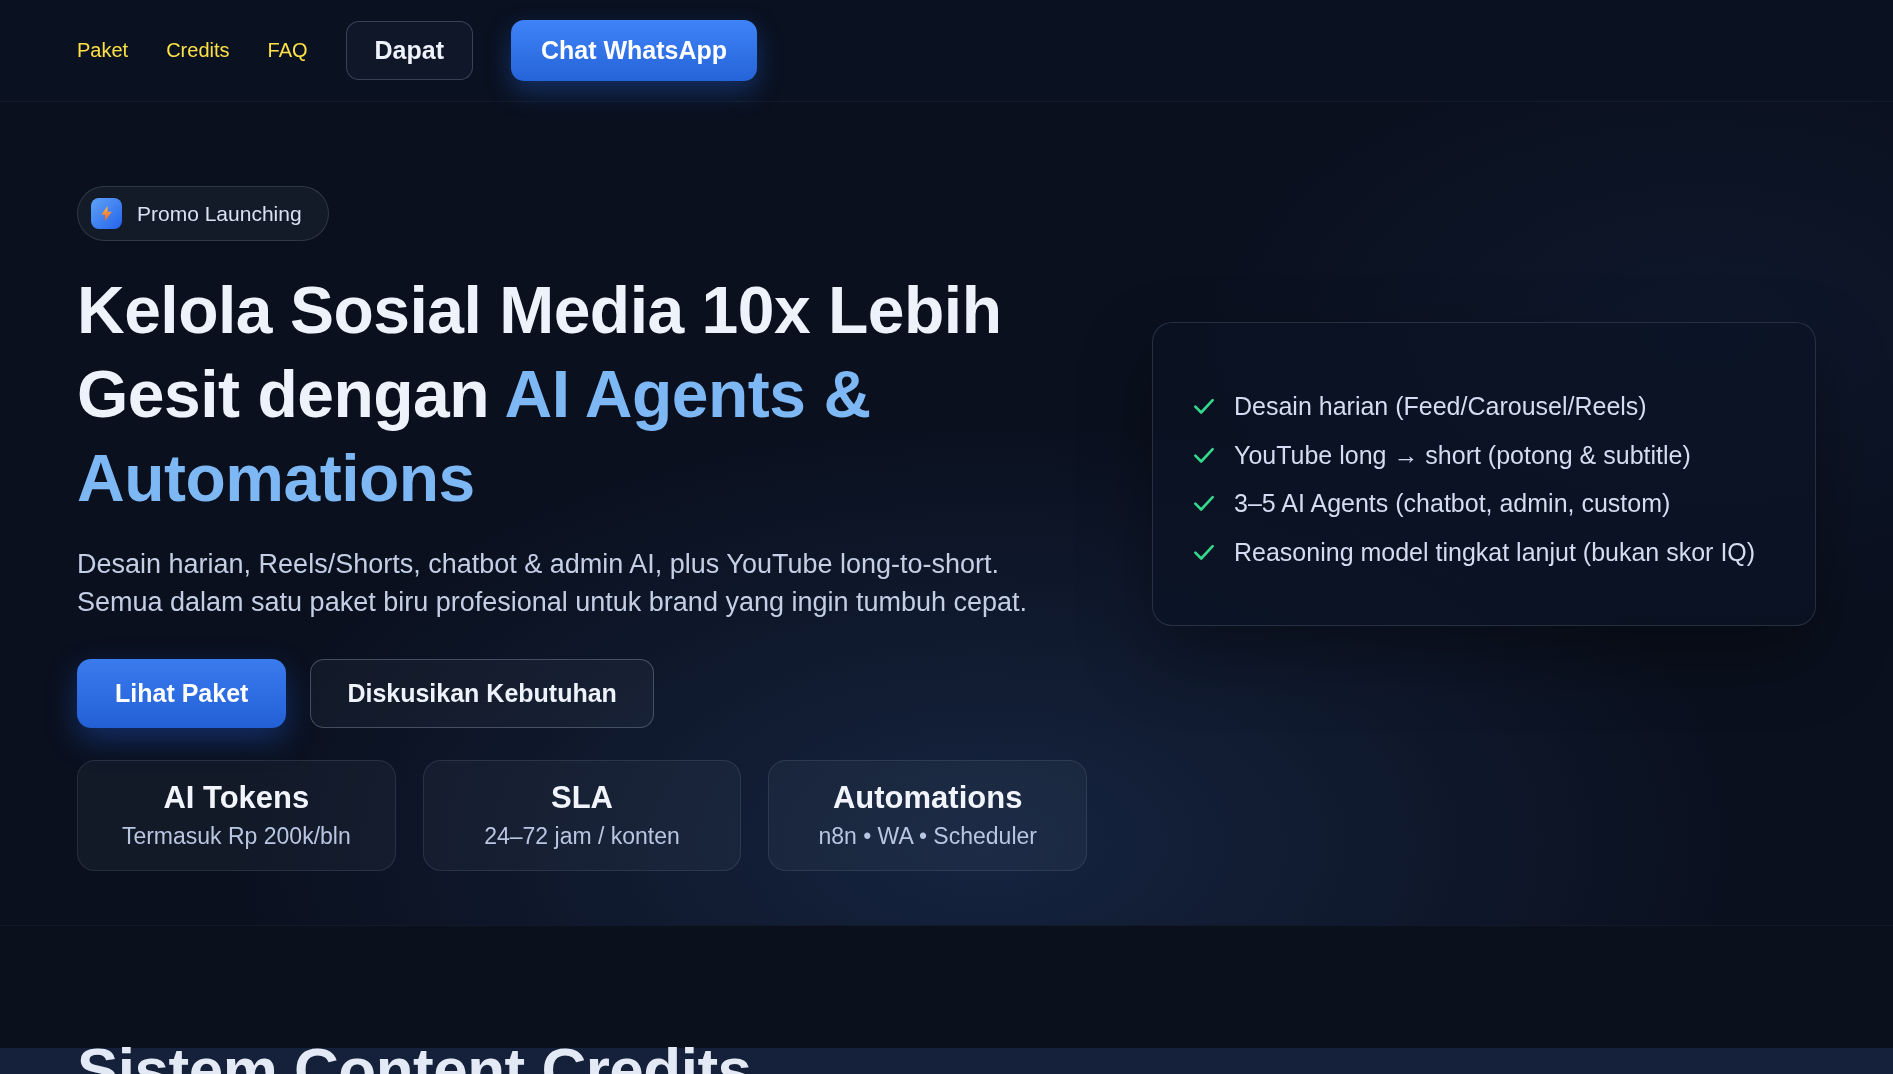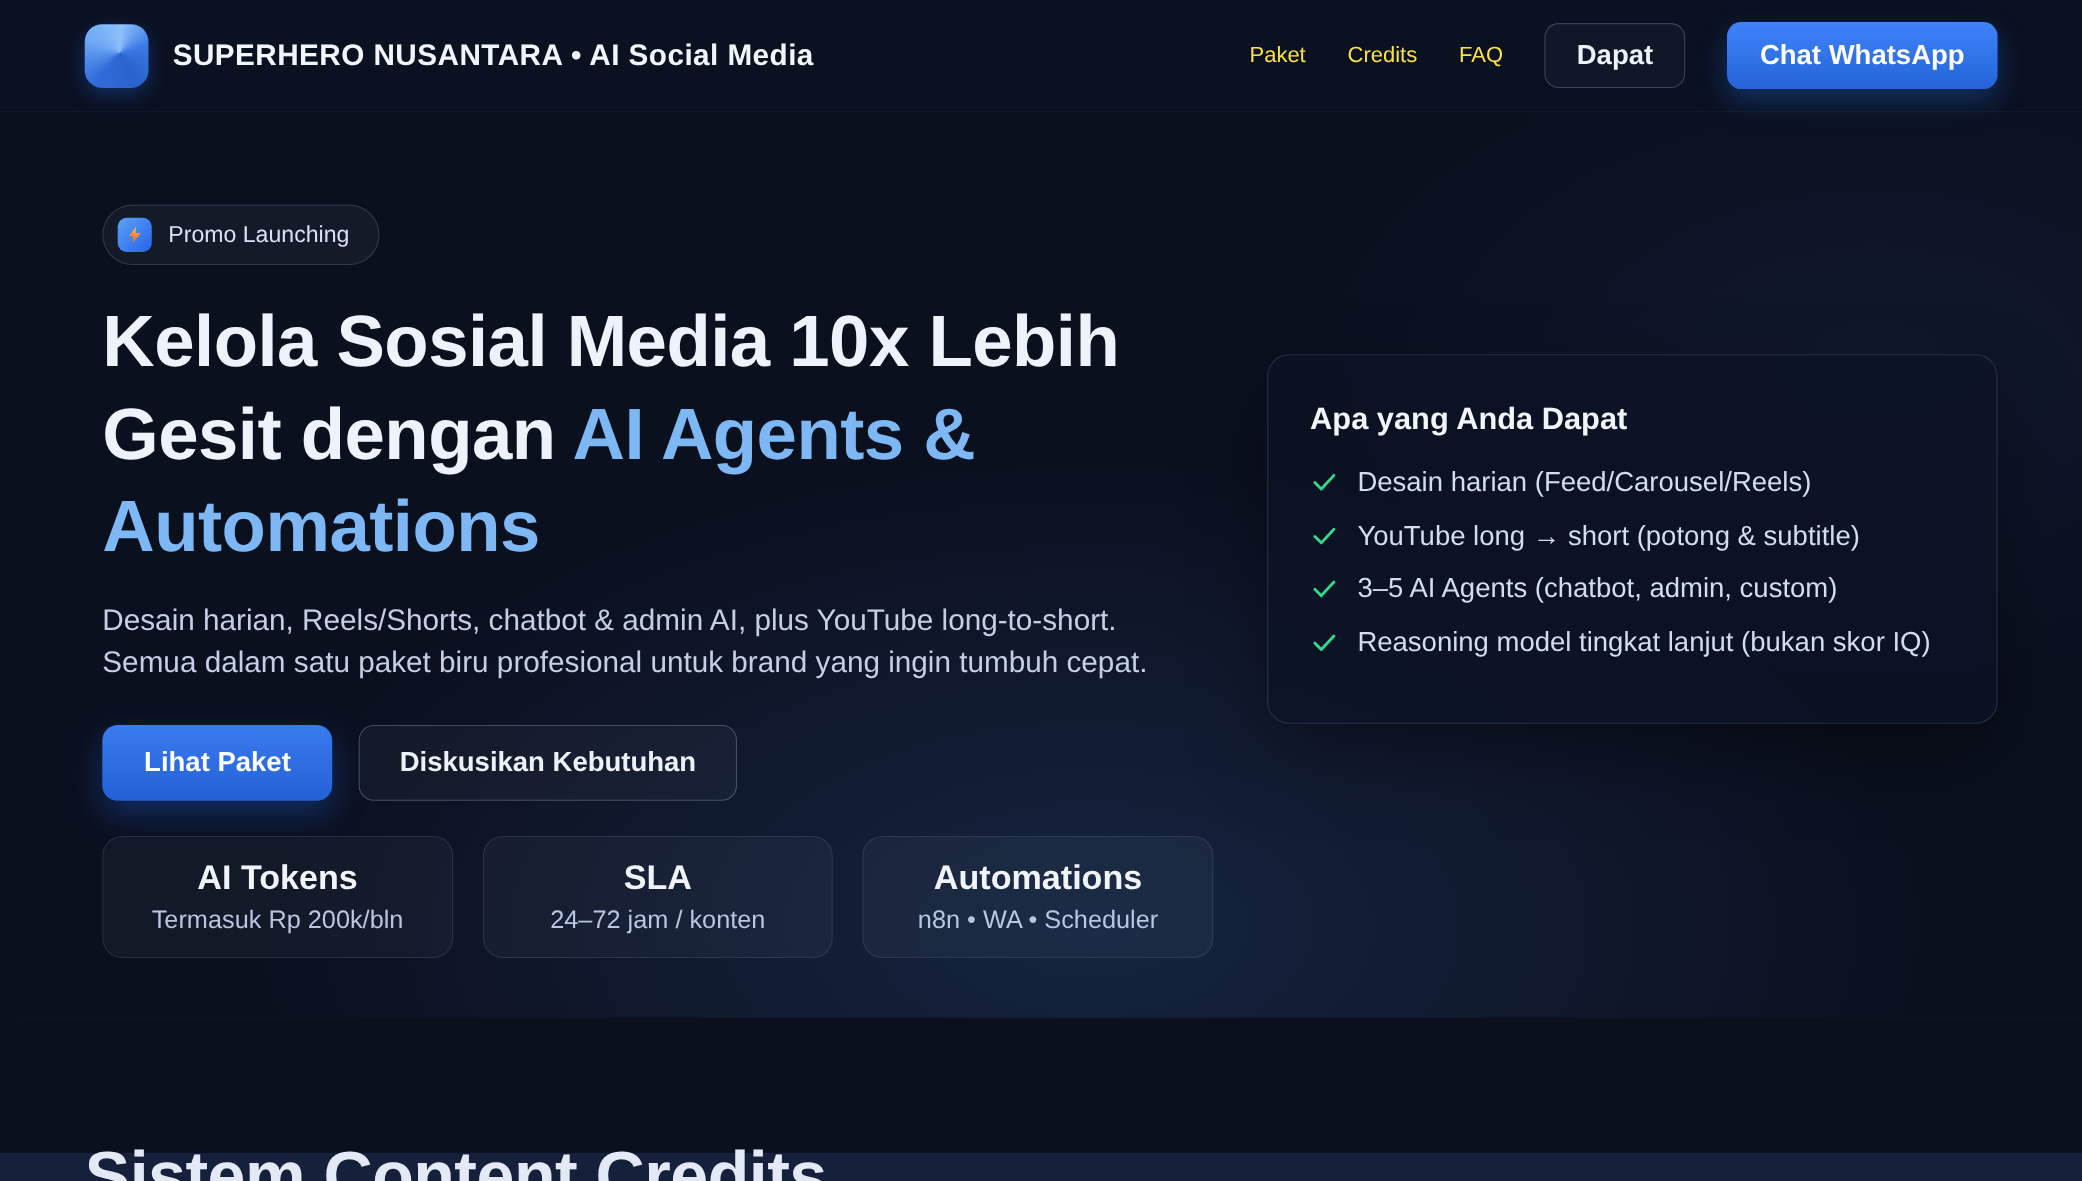--- a/index.html
+++ b/index.html
@@ -36,21 +36,21 @@
   }
   .btn-whatsapp {
     font-size:25px; font-weight:bold; color:#ffffff;
     padding:16px 30px; border-radius:13px; border:none;
     background:linear-gradient(180deg,#3f83f8,#2563d8);
     box-shadow:0 10px 26px rgba(37,99,216,0.38); cursor:pointer;
   }
 
   
   .hero {
-    position:absolute; top:102px; left:16px; right:0; height:824px;
+    position:absolute; top:102px; left:0; right:0; height:824px;
     padding:0 77px;
     border-bottom:1px solid rgba(148,163,184,0.06);
   }
   .hero::before {
     content:""; position:absolute; inset:0; pointer-events:none;
     background:
       radial-gradient(1150px 640px at 52% 90%, rgba(56,93,160,0.26), rgba(56,93,160,0) 66%),
       radial-gradient(720px 420px at 90% 28%, rgba(40,70,125,0.14), rgba(40,70,125,0) 70%);
   }
   .hero-left { position:relative; width:1010px; padding-top:84px; z-index:2; }
@@ -128,24 +128,20 @@
     position:absolute; top:108px; left:77px; z-index:2;
     font-size:62px; font-weight:bold; letter-spacing:-0.5px; color:#e4eaf5;
   }
 </style>
 </head>
 <body>
 
 <div class="canvas">
 
   <header class="topbar">
-    <div class="brand">
-      <div class="logo"></div>
-      <span class="brand-name">SUPERHERO NUSANTARA • AI Social Media</span>
-    </div>
     <nav class="nav">
       <span class="nav-link">Paket</span>
       <span class="nav-link">Credits</span>
       <span class="nav-link">FAQ</span>
       <button class="btn-kontak">Dapat</button>
       <button class="btn-whatsapp">Chat WhatsApp</button>
     </nav>
   </header>
 
   <section class="hero">
@@ -185,21 +181,20 @@
           <div class="stat-sub">24–72 jam / konten</div>
         </div>
         <div class="stat-card">
           <div class="stat-title">Automations</div>
           <div class="stat-sub">n8n • WA • Scheduler</div>
         </div>
       </div>
     </div>
 
     <aside class="benefits-card">
-      <h3 class="benefits-title">Apa yang Anda Dapat</h3>
       <ul class="benefits-list">
         <li class="benefit-item">
           <svg width="26" height="26" viewBox="0 0 24 24">
               <path d="M4 12.6 9.4 18 20 6.6" fill="none" stroke="#34d98b" stroke-width="2.4" stroke-linecap="round" stroke-linejoin="round"></path>
             </svg>
           <span class="benefit-text">Desain harian (Feed/Carousel/Reels)</span>
         </li>
         <li class="benefit-item">
           <svg width="26" height="26" viewBox="0 0 24 24">
               <path d="M4 12.6 9.4 18 20 6.6" fill="none" stroke="#34d98b" stroke-width="2.4" stroke-linecap="round" stroke-linejoin="round"></path>

